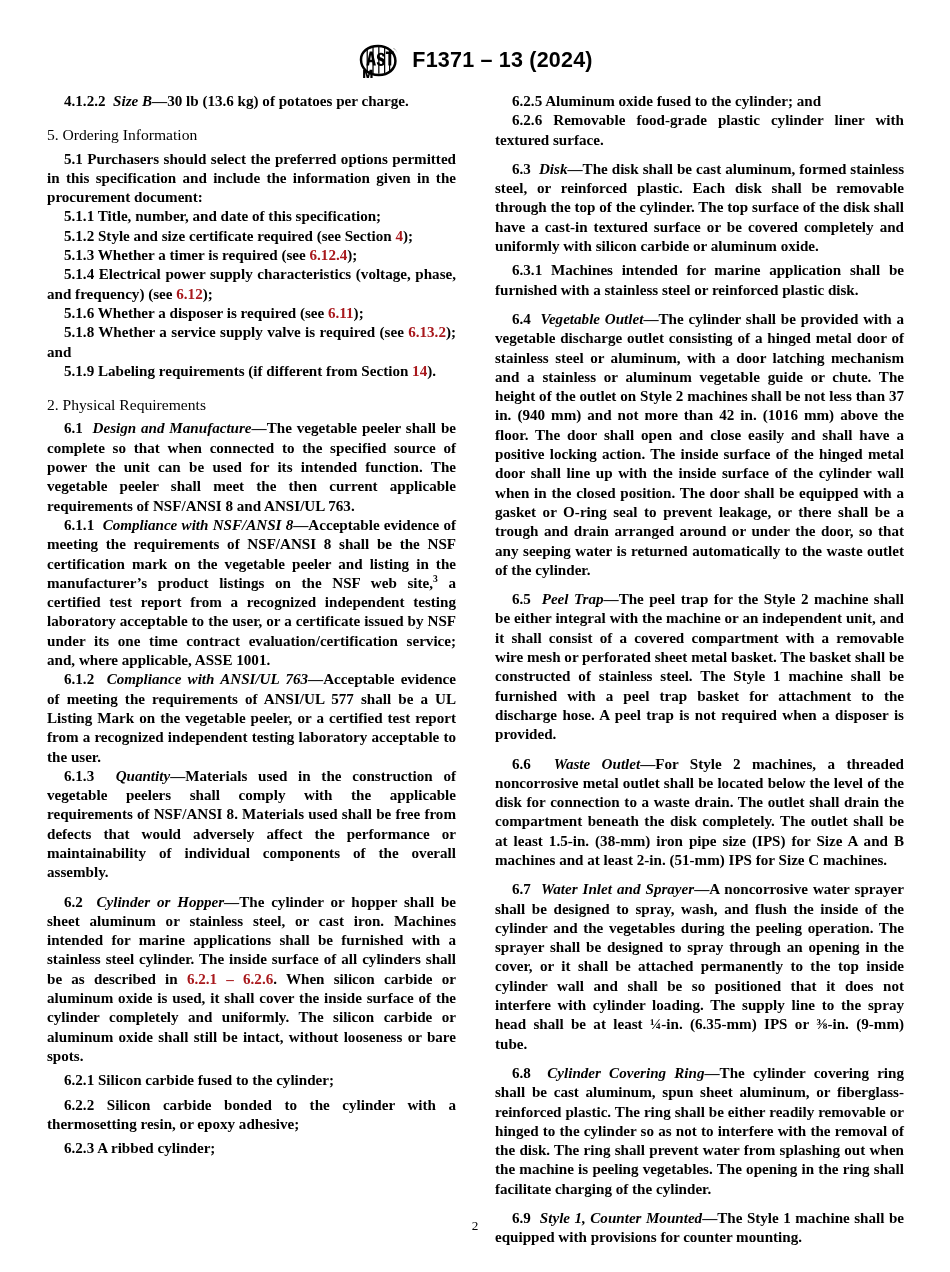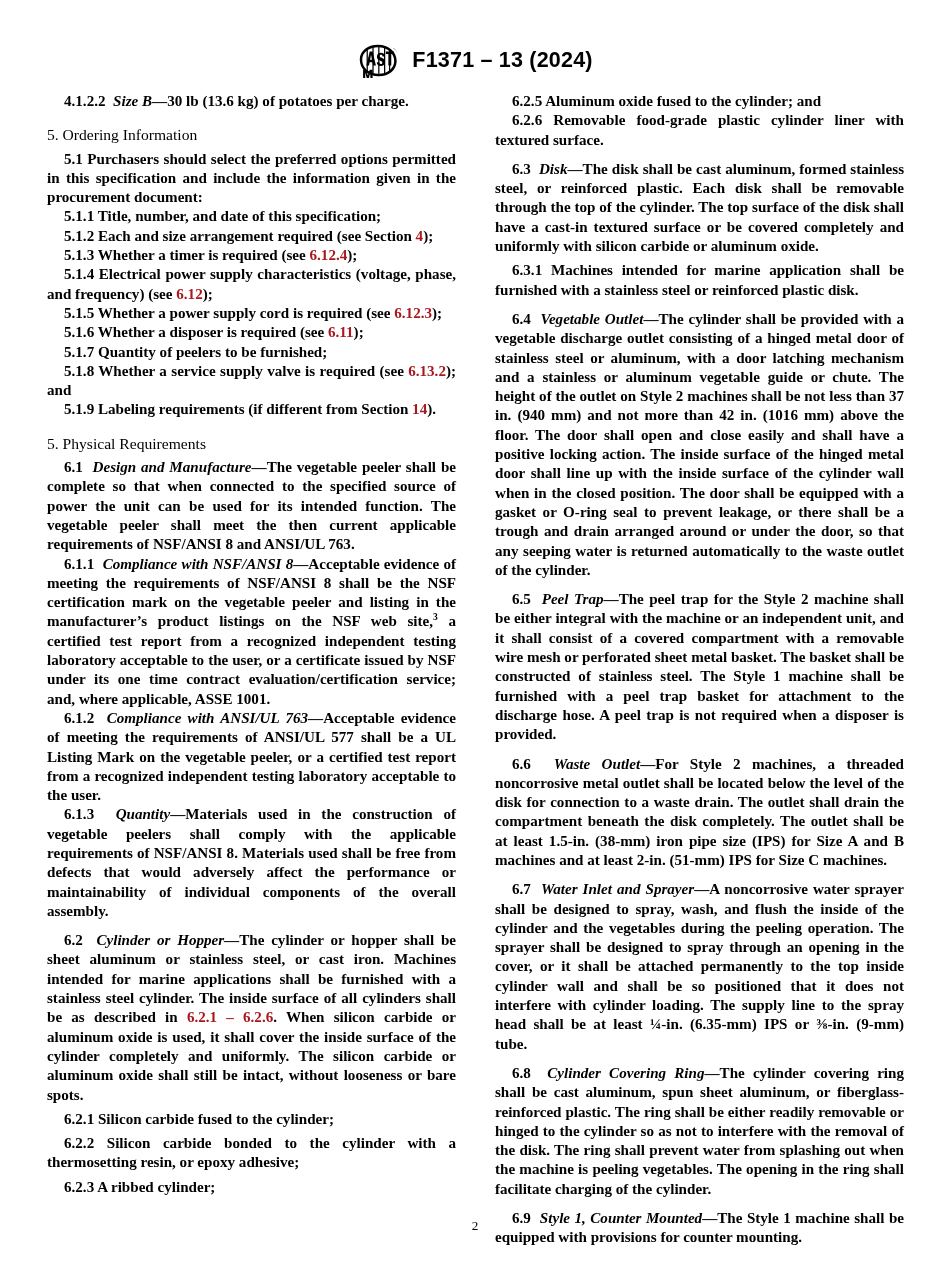--- a/index.html
+++ b/index.html
@@ -147,39 +147,37 @@
       <div class="gap-lg"></div>
 
       <h2 class="section-head">5.  Ordering Information</h2>
 
       <div class="gap-sm"></div>
 
       <p class="ind">5.1  Purchasers should select the preferred options permitted in this specification and include the information given in the procurement document:</p>
 
       <p class="ind">5.1.1  Title, number, and date of this specification;</p>
 
-      <p class="ind"><span>5.1.2  Each and size arrangement required (see Section </span><span class="lnk">4</span><span>);</span></p>
+      <p class="ind"><span>5.1.2  Style and size certificate required (see Section </span><span class="lnk">4</span><span>);</span></p>
 
       <p class="ind"><span>5.1.3  Whether a timer is required (see </span><span class="lnk">6.12.4</span><span>);</span></p>
 
       <p class="ind"><span>5.1.4  Electrical power supply characteristics (voltage, phase, and frequency) (see </span><span class="lnk">6.12</span><span>);</span></p>
 
-      <p class="ind"><span>5.1.5  Whether a power supply cord is required (see </span><span class="lnk">6.12.3</span><span>);</span></p>
 
       <p class="ind"><span>5.1.6  Whether a disposer is required (see </span><span class="lnk">6.11</span><span>);</span></p>
 
-      <p class="ind">5.1.7  Quantity of peelers to be furnished;</p>
 
       <p class="ind"><span>5.1.8  Whether a service supply valve is required (see </span><span class="lnk">6.13.2</span><span>); and</span></p>
 
       <p class="ind"><span>5.1.9  Labeling requirements (if different from Section </span><span class="lnk">14</span><span>).</span></p>
 
       <div class="gap-lg"></div>
 
-      <h2 class="section-head">5.  Physical Requirements</h2>
+      <h2 class="section-head">2.  Physical Requirements</h2>
 
       <div class="gap-sm"></div>
 
       <p class="ind"><span>6.1</span>&nbsp;&nbsp;<span class="it">Design and Manufacture</span><span>—The vegetable peeler shall be complete so that when connected to the specified source of power the unit can be used for its intended function. The vegetable peeler shall meet the then current applicable requirements of NSF/ANSI 8 and ANSI/UL 763.</span></p>
 
       <p class="ind"><span>6.1.1</span>&nbsp;&nbsp;<span class="it">Compliance with NSF/ANSI 8</span><span>—Acceptable evidence of meeting the requirements of NSF/ANSI 8 shall be the NSF certification mark on the vegetable peeler and listing in the manufacturer’s product listings on the NSF web site,</span><sup>3</sup><span> a certified test report from a recognized independent testing laboratory acceptable to the user, or a certificate issued by NSF under its one time contract evaluation/certification service; and, where applicable, ASSE 1001.</span></p>
 
       <p class="ind"><span>6.1.2</span>&nbsp;&nbsp;<span class="it">Compliance with ANSI/UL 763</span><span>—Acceptable evidence of meeting the requirements of ANSI/UL 577 shall be a UL Listing Mark on the vegetable peeler, or a certified test report from a recognized independent testing laboratory acceptable to the user.</span></p>
 
       <p class="ind"><span>6.1.3</span>&nbsp;&nbsp;<span class="it">Quantity</span><span>—Materials used in the construction of vegetable peelers shall comply with the applicable requirements of NSF/ANSI 8. Materials used shall be free from defects that would adversely affect the performance or maintainability of individual components of the overall assembly.</span></p>

